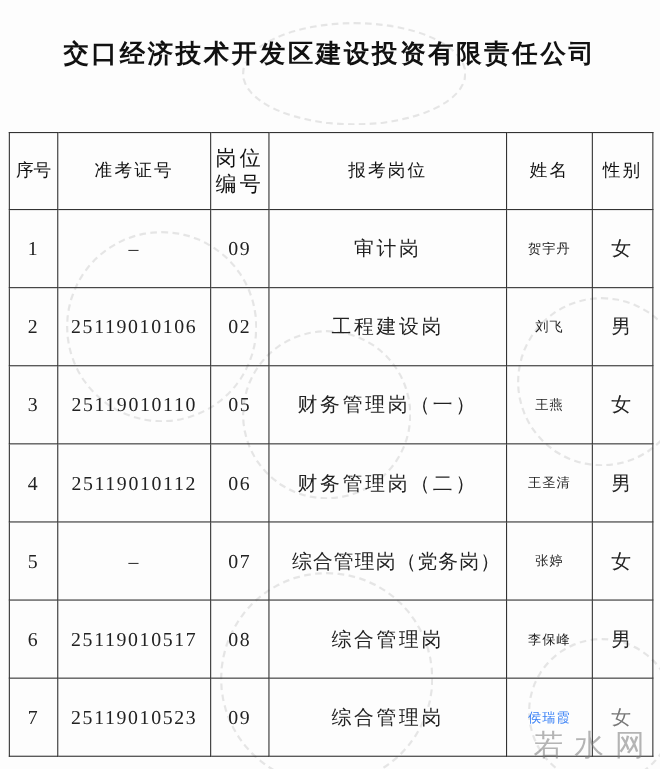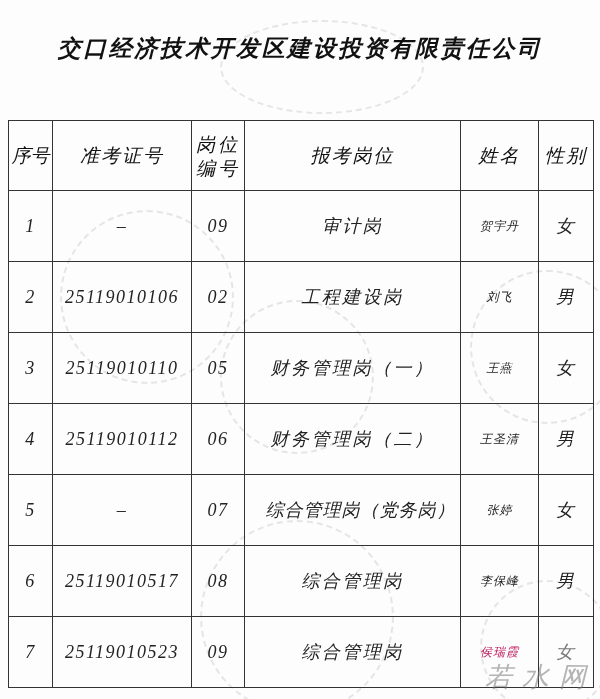--- a/index.html
+++ b/index.html
@@ -13,21 +13,20 @@
       position: relative;
       overflow: hidden;
       font-family: "DejaVu Serif", "Liberation Serif", serif;
       color: #1a1a1a;
     }
     .page {
       position: absolute;
       left: 0; top: 0;
       width: 600px; height: 699px;
       background: #fdfdfd;
-      font-style: italic;
     }
     .title {
       position: absolute;
       left: 0; width: 600px;
       text-align: center;
       font-family: "DejaVu Sans", "Liberation Sans", sans-serif;
       font-weight: bold;
       font-size: 23px;
       letter-spacing: 2.5px;
       color: #111;
@@ -49,21 +48,21 @@
       text-align: center;
       vertical-align: middle;
       padding: 0;
       font-weight: normal;
       overflow: hidden;
       white-space: nowrap;
     }
     table.roster th {
       height: 69px;
       font-family: "DejaVu Sans", "Liberation Sans", sans-serif;
-      font-size: 19px;
+      font-size: 16px;
       letter-spacing: 2px;
       color: #111;
     }
     table.roster th.two-line {
       white-space: normal;
       line-height: 24px;
       font-size: 19px;
       letter-spacing: 3px;
     }
     table.roster td {
@@ -184,20 +183,20 @@
         <td class="num">08</td>
         <td class="cjk">综合管理岗</td>
         <td class="cjk tight">李保峰</td>
         <td class="cjk">男</td>
       </tr>
       <tr>
         <td class="num">7</td>
         <td class="num">25119010523</td>
         <td class="num">09</td>
         <td class="cjk">综合管理岗</td>
-        <td class="cjk tight" style="color:#be185d;">侯瑞霞</td>
+        <td class="cjk tight" style="color:#3b82f6;">侯瑞霞</td>
         <td class="cjk" style="color:#777;">女</td>
       </tr>
     </tbody>
   </table>
 
   <div class="watermark-brand">若水网</div>
 </div>
 
 </body></html>

